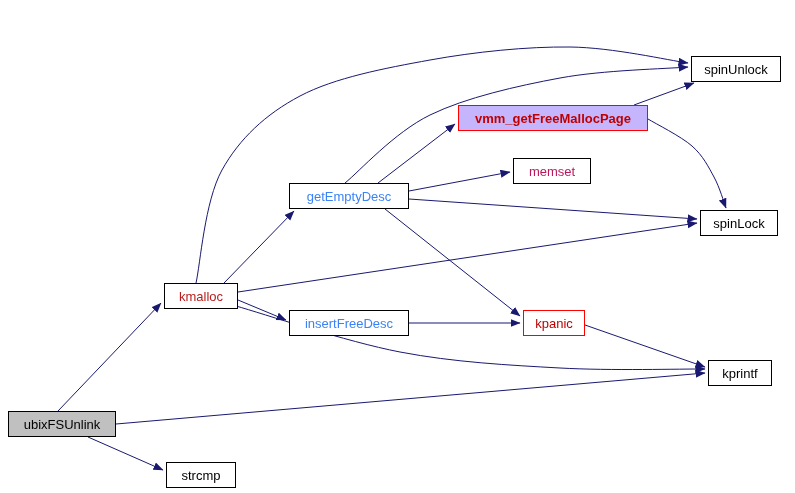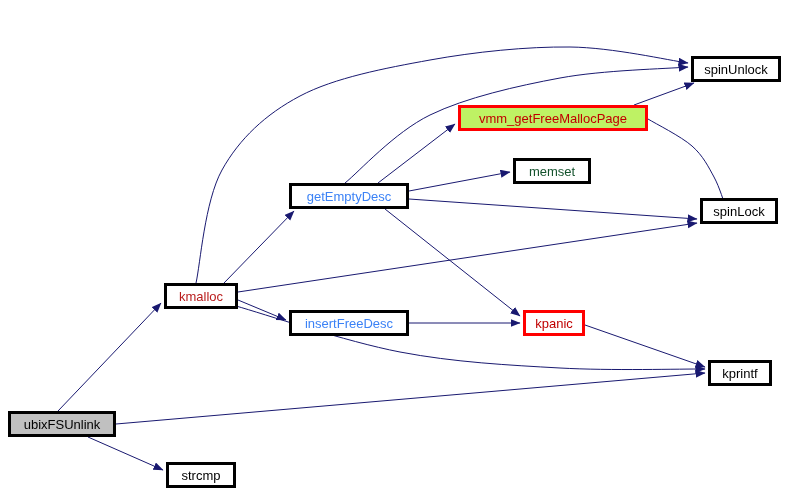--- a/index.html
+++ b/index.html
@@ -3,21 +3,21 @@
 <meta charset="utf-8">
 <style>
   html,body{margin:0;padding:0;background:#ffffff;}
   #canvas{
     position:relative;width:795px;height:493px;background:#ffffff;
     overflow:hidden;font-family:"Liberation Sans",sans-serif;
   }
   #edges{position:absolute;left:0;top:0;}
   .node{
     position:absolute;box-sizing:border-box;
-    border:3px solid #a3a3a3;background:#fff;
+    border:1px solid #a3a3a3;background:#fff;
     display:flex;align-items:center;justify-content:center;
     font-size:13px;line-height:1;white-space:nowrap;cursor:pointer;
   }
   .node span{pointer-events:none;}
 </style>
 </head>
 <body>
 
 <div id="canvas">
   <svg id="edges" width="795" height="493" viewBox="0 0 795 493">
@@ -52,27 +52,27 @@
     </div>
     <div class="node" style="left: 164px; top: 283px; width: 74px; height: 26px; background: rgb(255, 255, 255); border-color: rgb(0, 0, 0); color: #b91c1c;">
       <span>kmalloc</span>
     </div>
     <div class="node" style="left: 289px; top: 310px; width: 120px; height: 26px; background: rgb(255, 255, 255); border-color: rgb(0, 0, 0); color: #3b82f6;">
       <span>insertFreeDesc</span>
     </div>
     <div class="node" style="left: 289px; top: 183px; width: 120px; height: 26px; background: rgb(255, 255, 255); border-color: rgb(0, 0, 0); color: #3b82f6;">
       <span>getEmptyDesc</span>
     </div>
-    <div class="node" style="left: 458px; top: 105px; width: 190px; height: 26px; background: #bef264; border-color: rgb(255, 0, 0); color: rgb(192, 0, 0);">
+    <div class="node" style="left: 458px; top: 105px; width: 190px; height: 26px; background: #c4b5fd; border-color: rgb(255, 0, 0); color: rgb(192, 0, 0); font-weight: bold;">
       <span>vmm_getFreeMallocPage</span>
     </div>
-    <div class="node" style="left: 513px; top: 158px; width: 78px; height: 26px; background: rgb(255, 255, 255); border-color: rgb(0, 0, 0); color: #14532d;">
+    <div class="node" style="left: 513px; top: 158px; width: 78px; height: 26px; background: rgb(255, 255, 255); border-color: rgb(0, 0, 0); color: #be185d;">
       <span>memset</span>
     </div>
-    <div class="node" style="left: 700px; top: 198px; width: 78px; height: 26px; background: rgb(255, 255, 255); border-color: rgb(0, 0, 0); color: rgb(0, 0, 0);">
+    <div class="node" style="left: 700px; top: 210px; width: 78px; height: 26px; background: rgb(255, 255, 255); border-color: rgb(0, 0, 0); color: rgb(0, 0, 0);">
       <span>spinLock</span>
     </div>
     <div class="node" style="left: 691px; top: 56px; width: 90px; height: 26px; background: rgb(255, 255, 255); border-color: rgb(0, 0, 0); color: rgb(0, 0, 0);">
       <span>spinUnlock</span>
     </div>
     <div class="node" style="left: 523px; top: 310px; width: 62px; height: 26px; background: rgb(255, 255, 255); border-color: rgb(255, 0, 0); color: rgb(192, 0, 0);">
       <span>kpanic</span>
     </div>
     <div class="node" style="left: 708px; top: 360px; width: 64px; height: 26px; background: rgb(255, 255, 255); border-color: rgb(0, 0, 0); color: rgb(0, 0, 0);">
       <span>kprintf</span>

